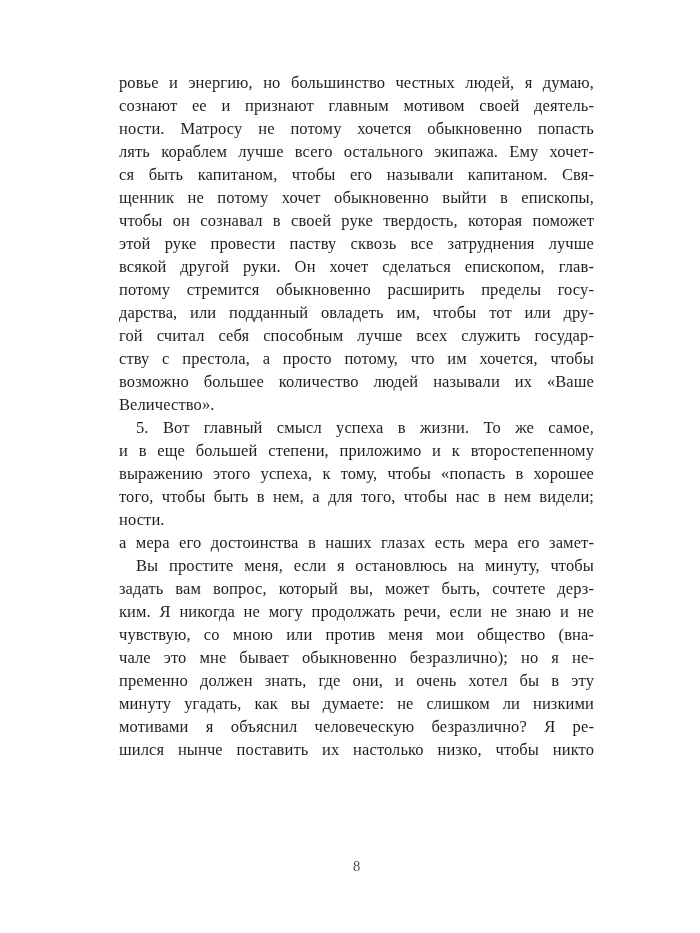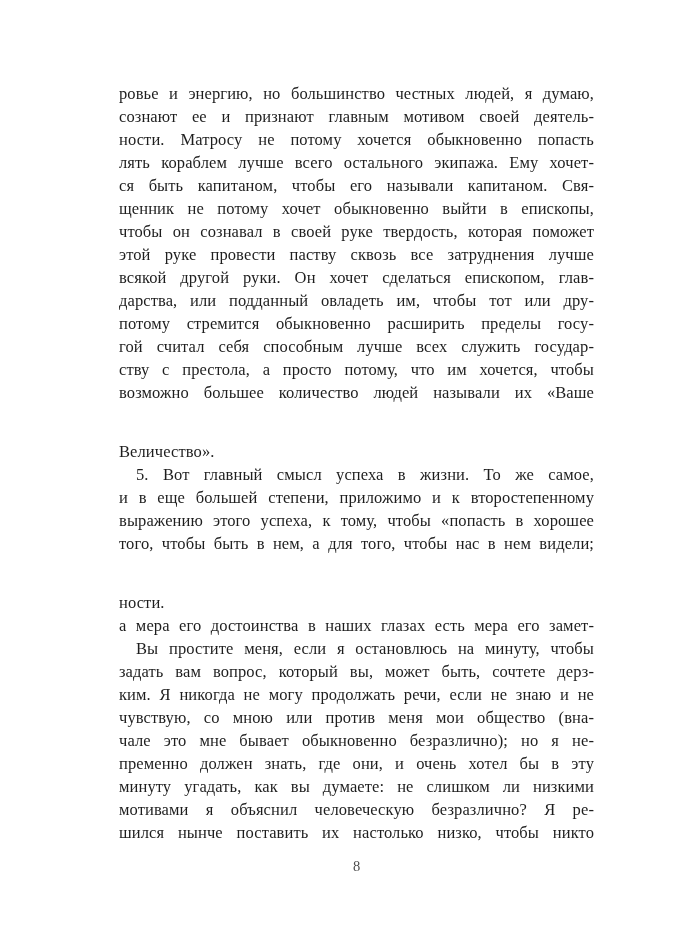--- a/index.html
+++ b/index.html
@@ -11,38 +11,37 @@
   .book-page {
     position: relative;
     width: 700px; height: 933px;
     background: #ffffff;
     font-family: "Liberation Serif", "DejaVu Serif", serif;
     color: #1e1e1e;
   }
   .text-block {
     position: absolute;
     left: 119px;
-    top: 82px;
+    top: 71px;
     width: 475px;
     font-size: 16.5px;
     line-height: 23px;
     font-weight: 400;
     letter-spacing: 0.1px;
   }
   .line {
     text-align: justify;
     text-align-last: justify;
     height: 23px;
     overflow: hidden;
     white-space: nowrap;
   }
   .line.end {
     text-align: left;
     text-align-last: left;
-    margin-top: 36px;
   }
   .line.indent {
     text-indent: 17px;
   }
   .page-number {
     position: absolute;
     top: 858px;
     left: 119px;
     width: 475px;
     text-align: center;
@@ -57,22 +56,22 @@
   <div class="text-block" id="text-block">
       <div class="line">ровье и энергию, но большинство честных людей, я думаю,</div>
       <div class="line">сознают ее и признают главным мотивом своей деятель-</div>
       <div class="line">ности. Матросу не потому хочется обыкновенно попасть</div>
       <div class="line">лять кораблем лучше всего остального экипажа. Ему хочет-</div>
       <div class="line">ся быть капитаном, чтобы его называли капитаном. Свя-</div>
       <div class="line">щенник не потому хочет обыкновенно выйти в епископы,</div>
       <div class="line">чтобы он сознавал в своей руке твердость, которая поможет</div>
       <div class="line">этой руке провести паству сквозь все затруднения лучше</div>
       <div class="line">всякой другой руки. Он хочет сделаться епископом, глав-</div>
+      <div class="line">потому стремится обыкновенно расширить пределы госу-</div>
       <div class="line">дарства, или подданный овладеть им, чтобы тот или дру-</div>
-      <div class="line">потому стремится обыкновенно расширить пределы госу-</div>
       <div class="line">гой считал себя способным лучше всех служить государ-</div>
       <div class="line">ству с престола, а просто потому, что им хочется, чтобы</div>
       <div class="line">возможно большее количество людей называли их «Ваше</div>
       <div class="line end">Величество».</div>
       <div class="line indent">5. Вот главный смысл успеха в жизни. То же самое,</div>
       <div class="line">и в еще большей степени, приложимо и к второстепенному</div>
       <div class="line">выражению этого успеха, к тому, чтобы «попасть в хорошее</div>
       <div class="line">того, чтобы быть в нем, а для того, чтобы нас в нем видели;</div>
       <div class="line end">ности.</div>
       <div class="line">а мера его достоинства в наших глазах есть мера его замет-</div>

